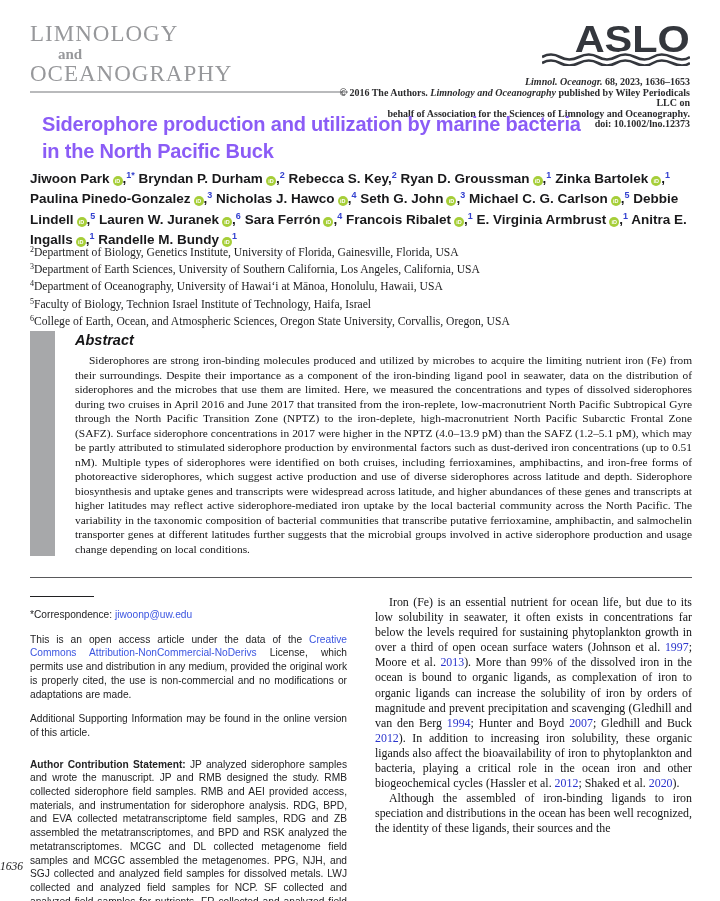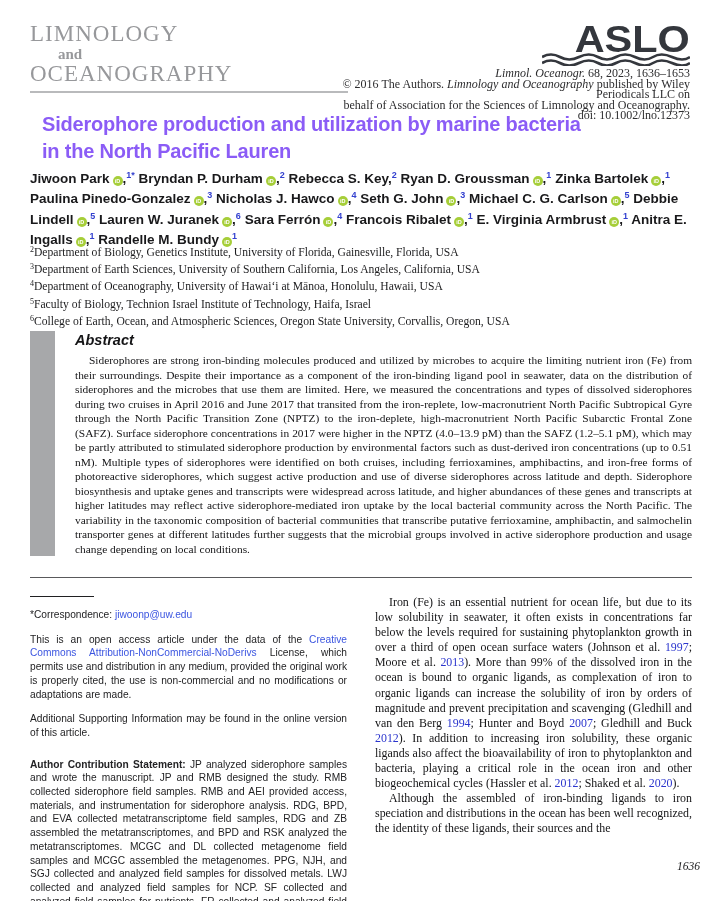--- a/index.html
+++ b/index.html
@@ -14,28 +14,28 @@
   .masthead { position:absolute; left:30px; top:22px; width:320px; }
   .mh1,.mh3 {
     font-family:"Liberation Serif","DejaVu Serif",serif;
     font-weight:normal; color:#97989b; font-size:23px; letter-spacing:1px; line-height:24px;
   }
   .mh2 { font-weight:bold; color:#97989b; font-size:15px; padding-left:28px; line-height:16px; }
   .mh-rule { border:none; border-top:2px solid #b9babc; width:318px; margin-top:5px; }
 
   
   .issue-block { position:absolute; right:30px; top:24px; width:360px; text-align:right; }
-  .logo { display:inline-block; position:relative; padding-bottom:10px; margin-bottom:2px; }
+  .logo { display:inline-block; position:relative; padding-bottom:10px; margin-bottom:11px; }
   .logo-text {
     font-family:"Liberation Sans","DejaVu Sans",sans-serif; font-weight:900;
     font-size:37px; line-height:32px; letter-spacing:0px; color:#34373d;
     transform:scaleX(1.12); transform-origin:right; display:inline-block;
   }
   .logo-waves { position:absolute; right:0; bottom:0; }
-  .issue-lines { font-size:12px; line-height:10.5px; color:#2c2c2e; }
+  .issue-lines { font-size:10px; line-height:10.5px; color:#2c2c2e;font-weight:bold; }
   .rt-i { font-style:italic; }
   .rt-b { font-weight:bold; }
 
   
   .title { position:absolute; left:42px; top:111px; width:668px;
     font-family:"Liberation Sans","DejaVu Sans",sans-serif;
     font-weight:bold; font-size:20px; line-height:27px; color:#8b5cf6; letter-spacing:-0.2px; }
   .title span { display:block; }
 
   
@@ -78,21 +78,21 @@
     font-size:10.2px; line-height:13.7px; color:#232325; text-align:justify; }
   .col-left p { margin-bottom:11px; }
   .col-left p.gap-lg { margin-top:18px; }
   .rt-link { color:#3b55e0; }
   .col-right { position:absolute; left:375px; top:595px; width:317px;
     font-size:11.9px; line-height:15.1px; color:#131315; text-align:justify; }
   .col-right p { text-indent:14px; }
   .col-right .rt-link { color:#2b35cd; }
 
   
-  .page-num { position:absolute; left:0; top:860px; width:700px; text-align:right;
+  .page-num { position:absolute; left:0; top:860px; width:700px; text-align:left;
     font-style:italic; font-size:11.5px; color:#1c1c1e; }
 </style>
 </head>
 <body>
 
 <div class="masthead">
   <div class="mh1">LIMNOLOGY</div>
   <div class="mh2">and</div>
   <div class="mh3">OCEANOGRAPHY</div>
   <hr class="mh-rule">
@@ -110,21 +110,21 @@
   <div class="issue-lines">
     <div><span class="rt-i">Limnol. Oceanogr.</span><span> 68, 2023, 1636–1653</span></div>
     <div><span>© 2016 The Authors. </span><span class="rt-i">Limnology and Oceanography</span><span> published by Wiley Periodicals LLC on</span></div>
     <div><span>behalf of Association for the Sciences of Limnology and Oceanography.</span></div>
     <div><span>doi: 10.1002/lno.12373</span></div>
   </div>
 </div>
 
 <h1 class="title">
   <span>Siderophore production and utilization by marine bacteria</span>
-  <span>in the North Pacific Lauren</span>
+  <span>in the North Pacific Buck</span>
 </h1>
 
 <div class="authors"><span>Jiwoon Park</span><span class="orcid">iD</span>,<sup class="a-sup">1*</sup> <span>Bryndan P. Durham</span><span class="orcid">iD</span>,<sup class="a-sup">2</sup> <span>Rebecca S. Key</span>,<sup class="a-sup">2</sup> <span>Ryan D. Groussman</span><span class="orcid">iD</span>,<sup class="a-sup">1</sup> <span>Zinka Bartolek</span><span class="orcid">iD</span>,<sup class="a-sup">1</sup> <span>Paulina Pinedo-Gonzalez</span><span class="orcid">iD</span>,<sup class="a-sup">3</sup> <span>Nicholas J. Hawco</span><span class="orcid">iD</span>,<sup class="a-sup">4</sup> <span>Seth G. John</span><span class="orcid">iD</span>,<sup class="a-sup">3</sup> <span>Michael C. G. Carlson</span><span class="orcid">iD</span>,<sup class="a-sup">5</sup> <span>Debbie Lindell</span><span class="orcid">iD</span>,<sup class="a-sup">5</sup> <span>Lauren W. Juranek</span><span class="orcid">iD</span>,<sup class="a-sup">6</sup> <span>Sara Ferrón</span><span class="orcid">iD</span>,<sup class="a-sup">4</sup> <span>Francois Ribalet</span><span class="orcid">iD</span>,<sup class="a-sup">1</sup> <span>E. Virginia Armbrust</span><span class="orcid">iD</span>,<sup class="a-sup">1</sup> <span>Anitra E. Ingalls</span><span class="orcid">iD</span>,<sup class="a-sup">1</sup> <span>Randelle M. Bundy</span><span class="orcid">iD</span><sup class="a-sup">1</sup></div>
 
 <div class="affils">
     <div><sup class="affil-sup">2</sup>Department of Biology, Genetics Institute, University of Florida, Gainesville, Florida, USA</div>
     <div><sup class="affil-sup">3</sup>Department of Earth Sciences, University of Southern California, Los Angeles, California, USA</div>
     <div><sup class="affil-sup">4</sup>Department of Oceanography, University of Hawai‘i at Mānoa, Honolulu, Hawaii, USA</div>
     <div><sup class="affil-sup">5</sup>Faculty of Biology, Technion Israel Institute of Technology, Haifa, Israel</div>
     <div><sup class="affil-sup">6</sup>College of Earth, Ocean, and Atmospheric Sciences, Oregon State University, Corvallis, Oregon, USA</div>

